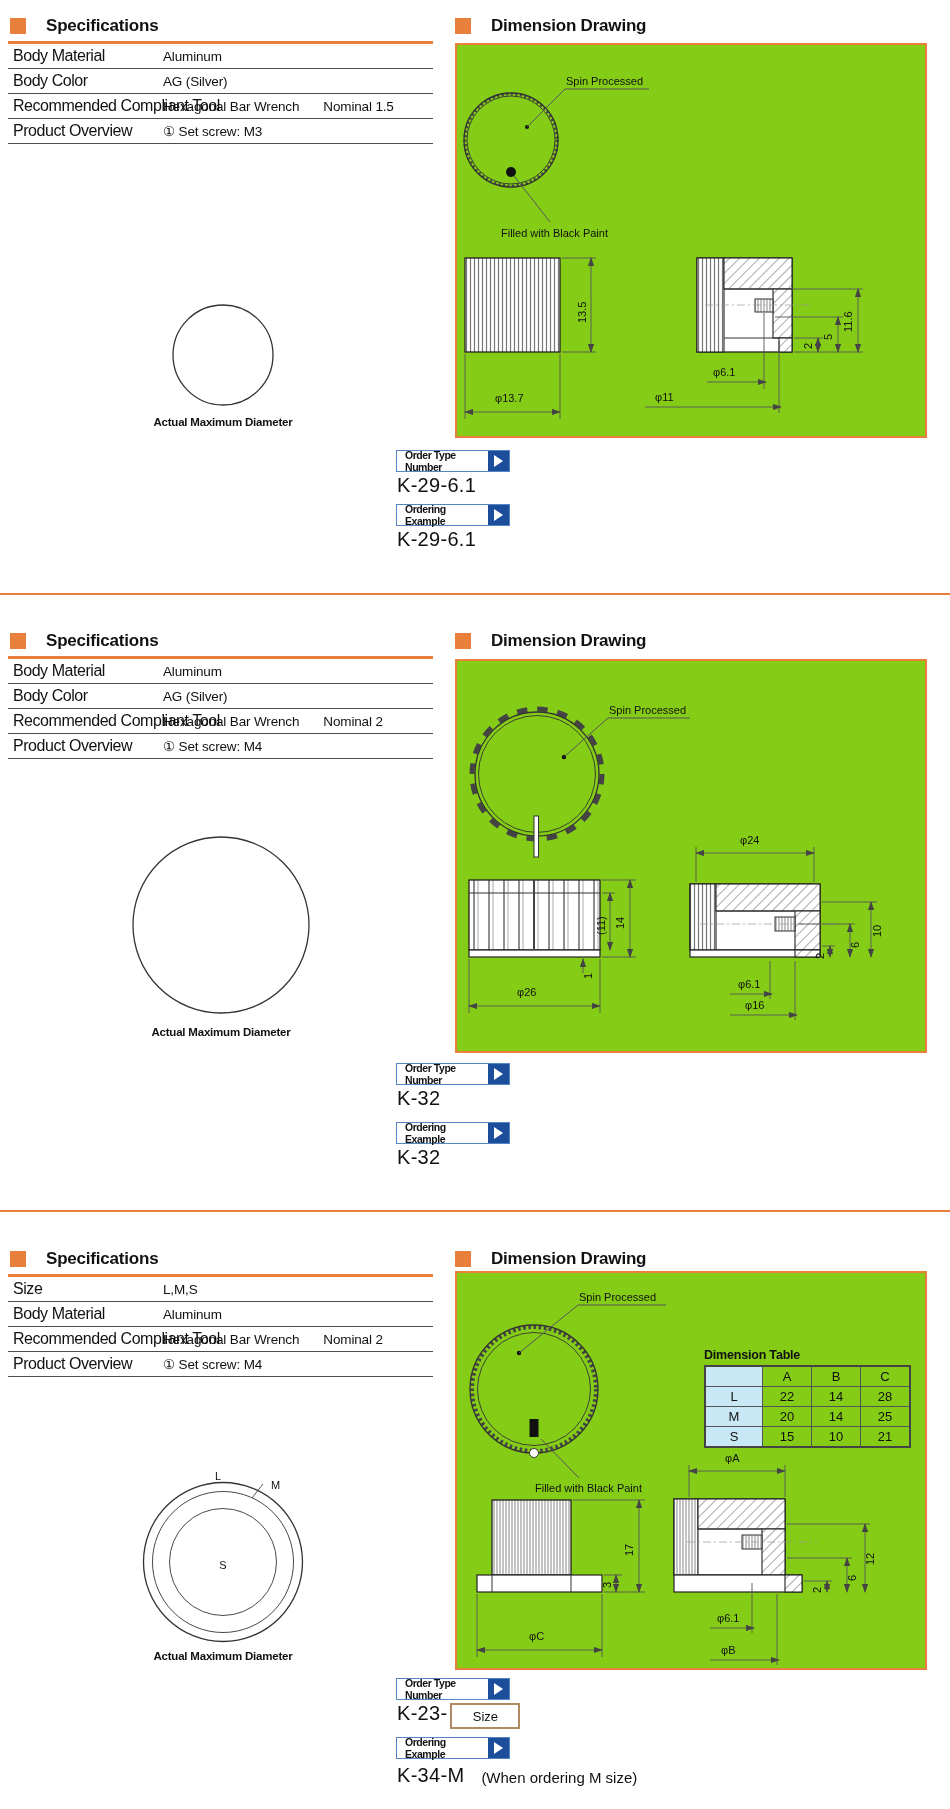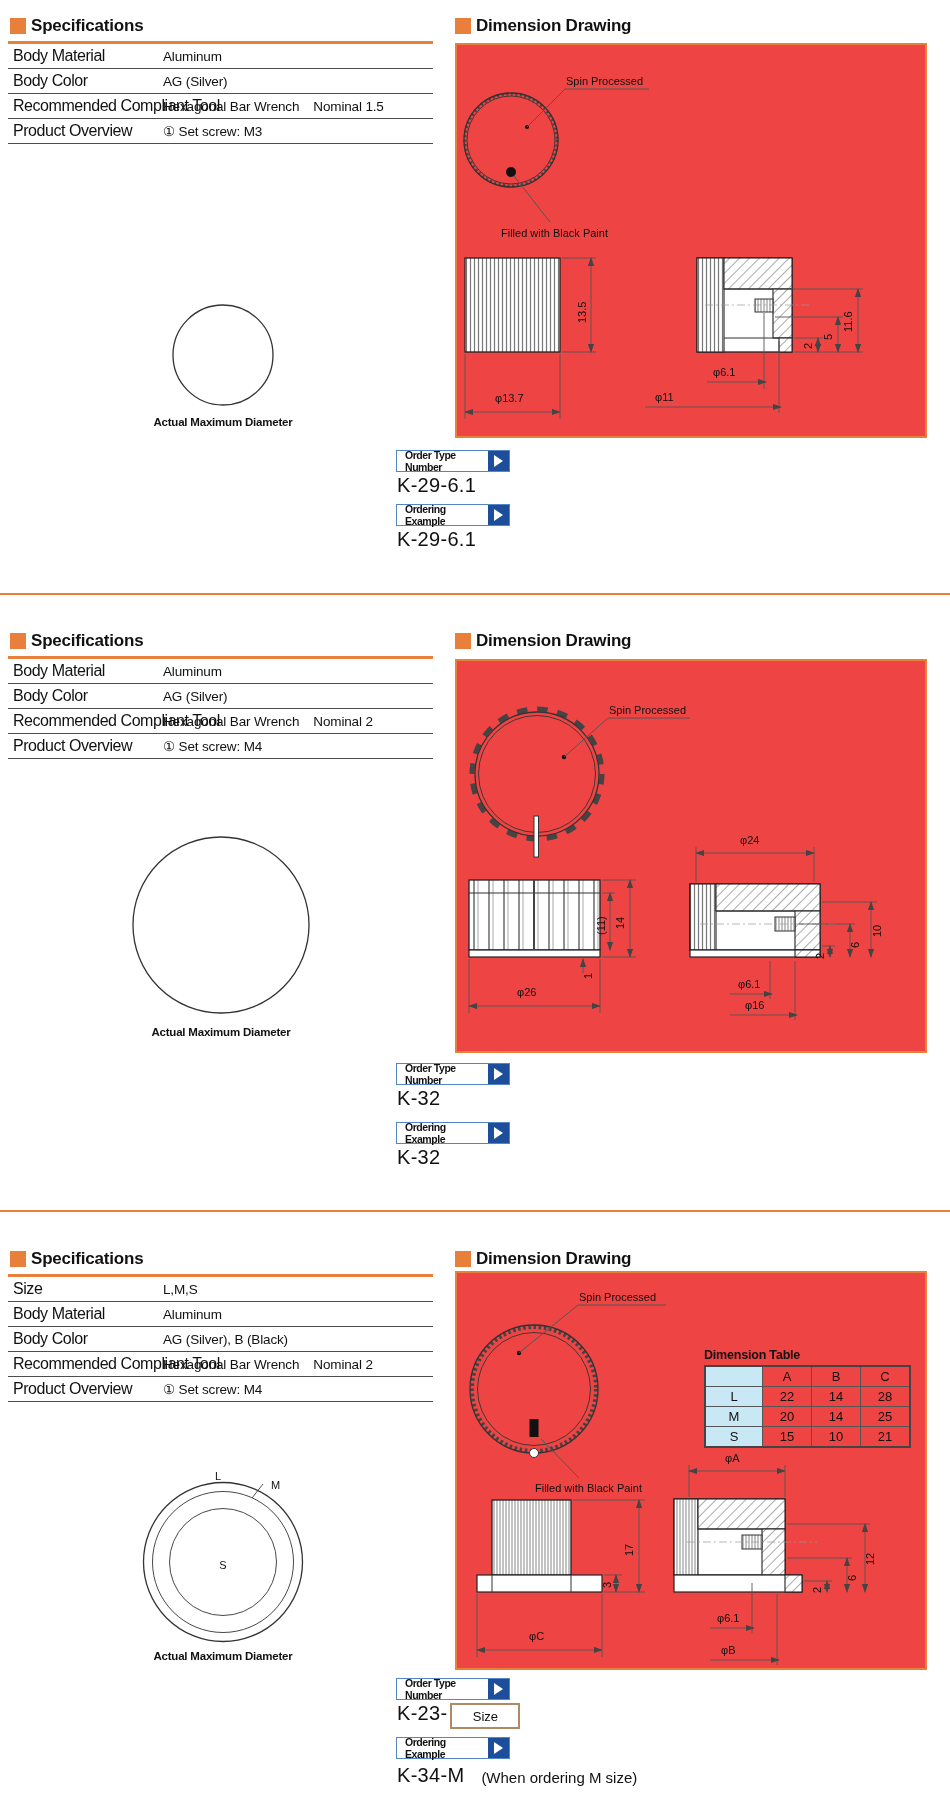--- a/index.html
+++ b/index.html
@@ -5,29 +5,29 @@
   :root{
     --orange:#e87f3a;
     --blue:#1c4e9c;
     --tblue:#c9e8f6;
     --tan:#b08a63;
   }
   html,body{margin:0;padding:0;background:#fff;}
   .page{position:relative;width:950px;height:1809px;background:#fff;overflow:hidden;
         font-family:"Liberation Sans",sans-serif;color:#111;}
   .abs{position:absolute;}
-  .sec-head{display:flex;align-items:center;gap:5px;font-weight:bold;font-size:17px;letter-spacing:-0.2px;}
+  .sec-head{display:flex;align-items:center;gap:20px;font-weight:bold;font-size:17px;letter-spacing:-0.2px;}
   .bullet{width:16px;height:16px;background:var(--orange);flex:0 0 auto;}
   .divider{height:2px;background:var(--orange);width:950px;left:0;}
   .spec-table{width:425px;border-top:3px solid var(--orange);}
   .srow{height:24px;line-height:24px;border-bottom:1px solid #4d4d4d;font-size:13.5px;white-space:nowrap;}
   .sl{display:inline-block;width:150px;padding-left:5px;font-size:16px;letter-spacing:-0.45px;}
   .sv{letter-spacing:-0.15px;}
-  .sv2{margin-left:14px;}
-  .dim-box{border:2px solid var(--orange);box-sizing:border-box;background:#ef4444;}
+  .sv2{margin-left:24px;}
+  .dim-box{border:2px solid var(--orange);box-sizing:border-box;background:#84cc16;}
   .caption{font-size:11.5px;font-weight:bold;text-align:center;letter-spacing:-0.2px;width:240px;}
   .otn{display:flex;width:114px;height:22px;border:1px solid #5585c2;background:#fff;box-sizing:border-box;cursor:pointer;}
   .otn-label{flex:1;display:flex;align-items:center;justify-content:center;font-size:10.5px;font-weight:bold;letter-spacing:-0.45px;margin-left:8px;}
   .otn-arrow{width:21px;background:var(--blue);display:flex;align-items:center;justify-content:center;}
   .tri{width:0;height:0;border-top:6px solid transparent;border-bottom:6px solid transparent;border-left:9px solid #fff;}
   .partnum{font-size:20px;font-weight:normal;letter-spacing:0.3px;line-height:26px;}
   .num-row{display:flex;align-items:flex-start;}
   .size-box{width:66px;height:22px;border:2px solid var(--tan);display:flex;align-items:center;justify-content:center;
             font-size:13px;margin-left:3px;margin-top:3px;background:#fff;}
   .note{font-size:15px;font-weight:normal;letter-spacing:0;margin-left:17px;line-height:26px;padding-top:3px;}
@@ -277,23 +277,20 @@
   <div class="abs sec-head" style="left:10px;top:1249px;">
     <span class="bullet"></span>
     <span>Specifications</span>
   </div>
   <div class="abs spec-table" style="left:8px;top:1274px;">
     <div class="srow">
       <span class="sl">Size</span><span class="sv">L,M,S</span>
     </div>
     <div class="srow">
       <span class="sl">Body Material</span><span class="sv">Aluminum</span>
-    </div>
-    <div class="srow">
-      <span class="sl">Body Color</span><span class="sv">AG (Silver), B (Black)</span>
     </div>
     <div class="srow">
       <span class="sl">Recommended Compliant Tool</span><span class="sv">Hexagonal Bar Wrench</span><span class="sv sv2">Nominal 2</span>
     </div>
     <div class="srow">
       <span class="sl">Product Overview</span><span class="sv">① Set screw: M4</span>
     </div>
   </div>
 
   <svg class="abs" style="left:130px;top:1458px;" width="190" height="190" viewBox="0 0 190 190">

